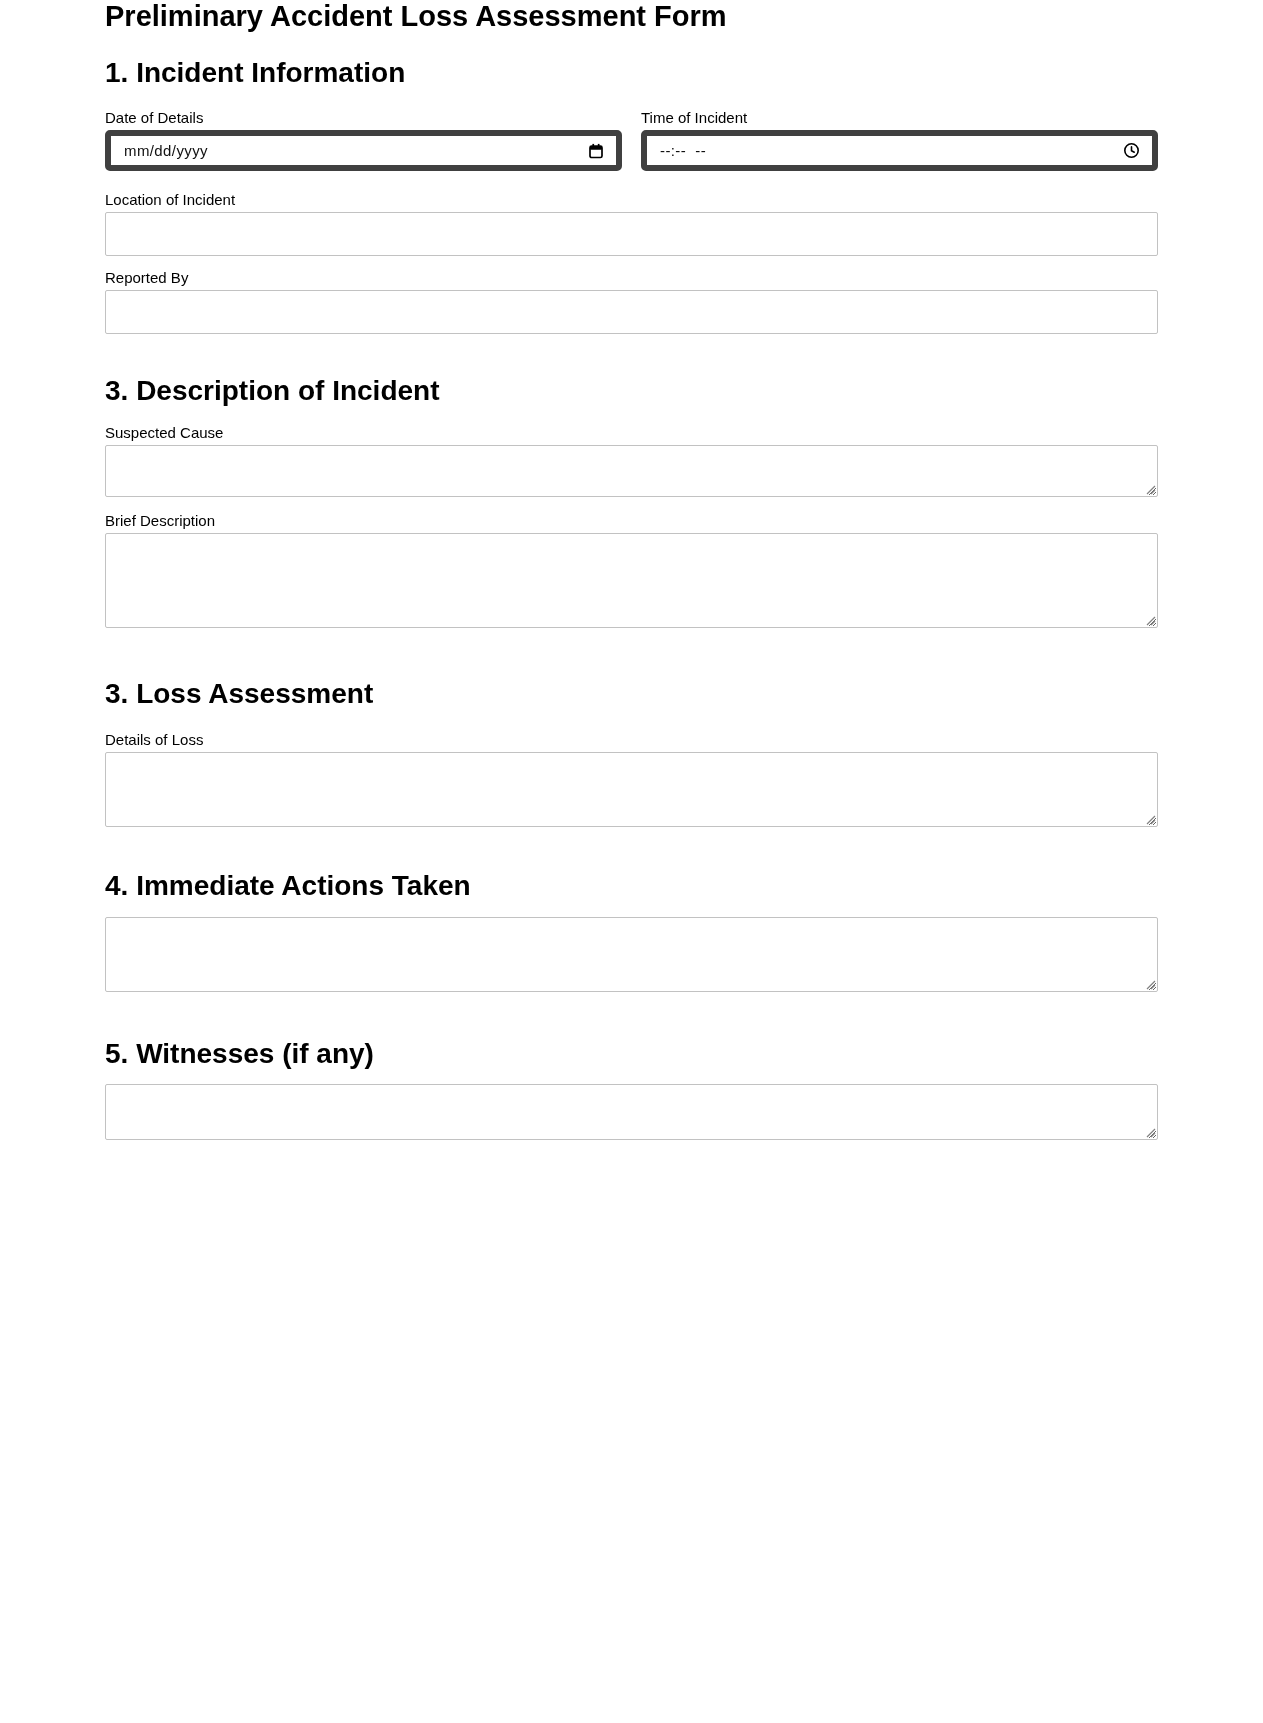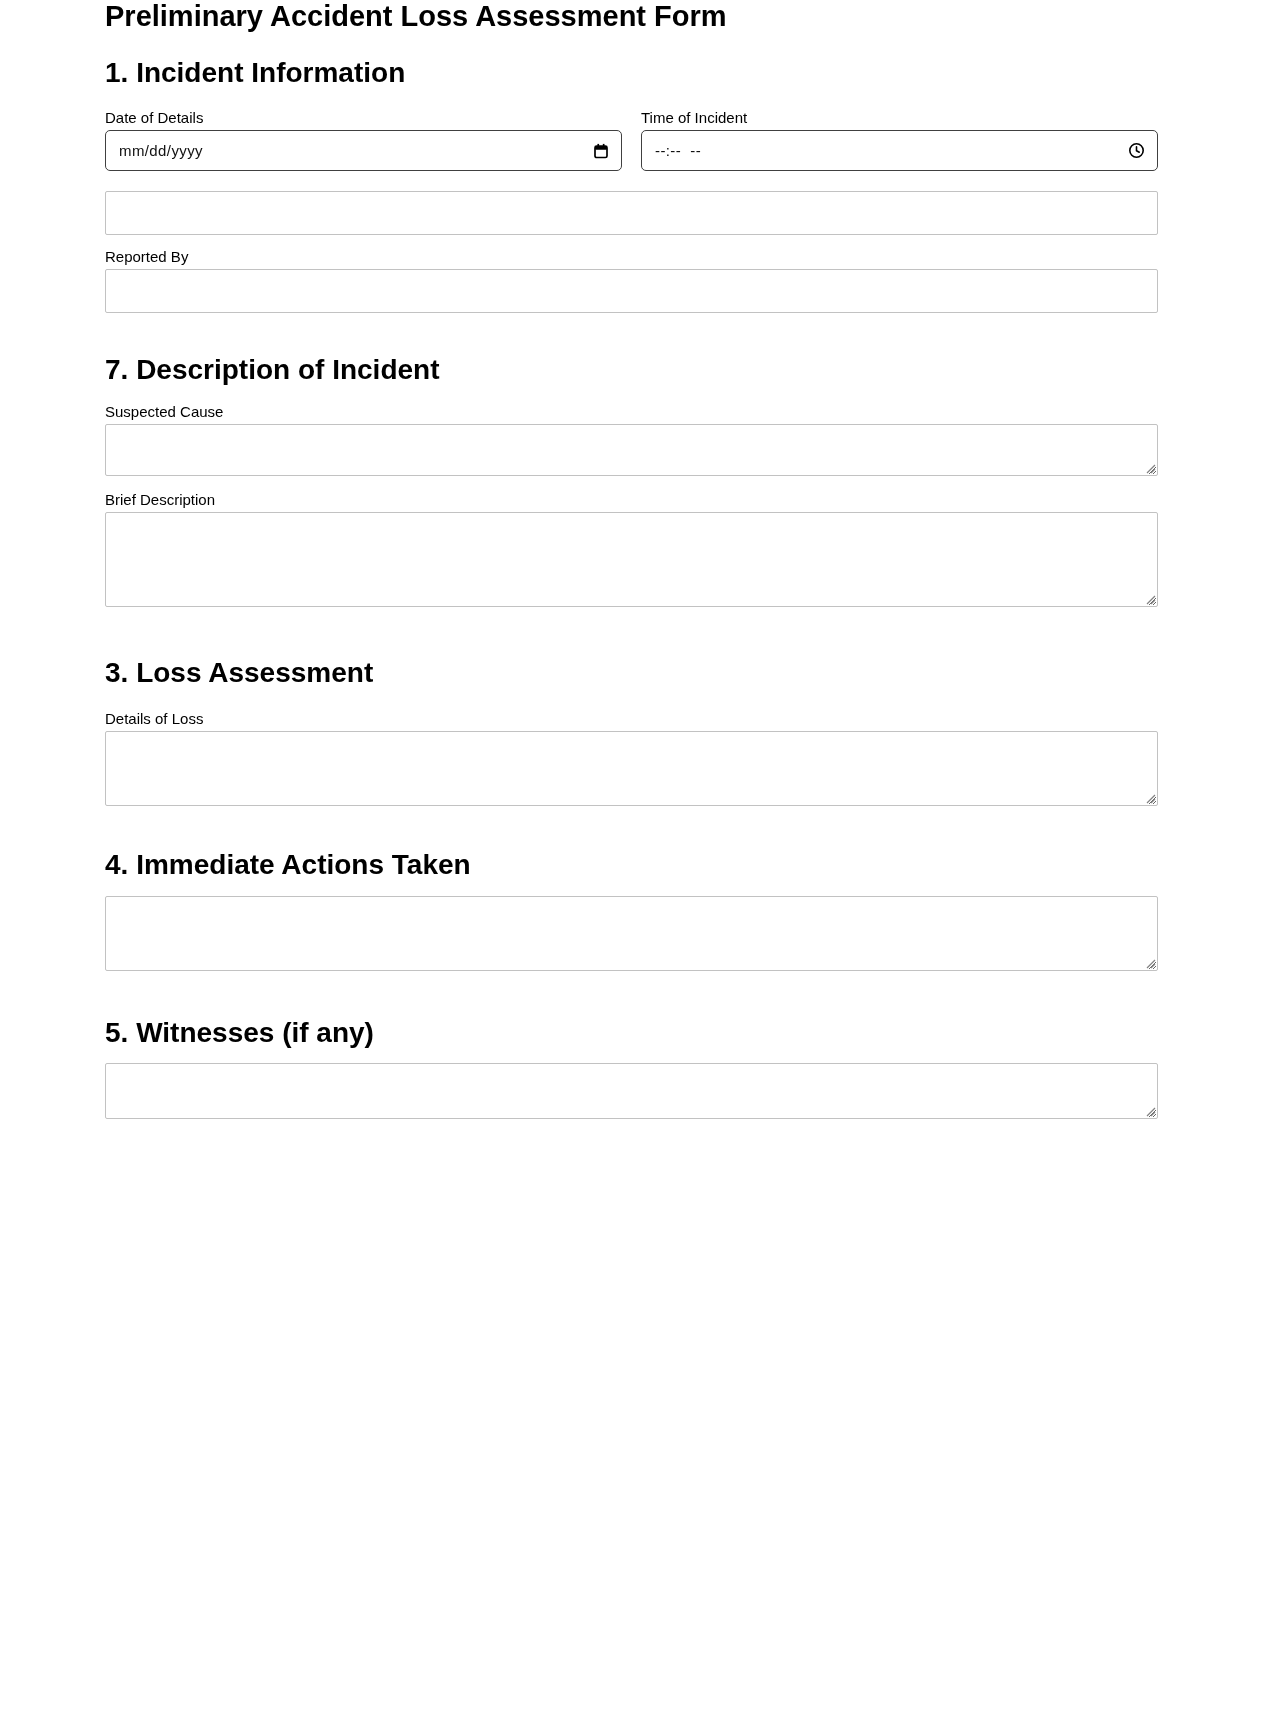--- a/index.html
+++ b/index.html
@@ -37,21 +37,21 @@
   label.field-label {
     display: block; font-size: 15px; line-height: 17px; color: #000;
     margin-bottom: 4px;
   }
 
   .row { display: flex; gap: 19px; }
   .row .col { flex: 1 1 0; min-width: 0; }
 
   
   .native-control {
-    width: 100%; border: 1px solid #404040; border-radius: 5px;
+    width: 100%; border: 6px solid #404040; border-radius: 5px;
     background: #fff; display: flex; align-items: center;
     padding: 0 12px 0 13px; font-size: 15px; color: #111;
   }
   .ctl-date, .ctl-time { height: 41px; }
   .ctl-select { height: 38px; }
   .ctl-number { height: 35px; }
   .native-control .ph { flex: 1 1 auto; letter-spacing: 0.4px; }
   .native-control .ph.pre { white-space: pre; }
   .native-control .icon { flex: 0 0 auto; display: flex; align-items: center; }
 
@@ -110,31 +110,32 @@
             <svg width="17" height="17" viewBox="0 0 16 16">
               <circle cx="8" cy="8" r="6.3" fill="none" stroke="#000" stroke-width="1.5"></circle>
               <path d="M8 4.6 L8 8.2 L10.6 9.6" fill="none" stroke="#000" stroke-width="1.5" stroke-linecap="round" stroke-linejoin="round"></path>
             </svg>
           </span>
         </div>
       </div>
     </div>
 
     <div class="field mt20">
+      <label class="field-label">Location of Incident</label>
       <input type="text" class="text-input" style="">
     </div>
 
     <div class="field mt13">
       <label class="field-label">Reported By</label>
       <input type="text" class="text-input" style="">
     </div>
   </section>
 
   <section>
-    <h2 class="section-heading mt-h2-2">7. Description of Incident</h2>
+    <h2 class="section-heading mt-h2-2">3. Description of Incident</h2>
 
     <div class="field mt21">
       <label class="field-label">Suspected Cause</label>
       <div class="ta-wrap">
         <textarea class="text-area ta-h52" style=""></textarea>
         <svg class="resize-grip" viewBox="0 0 11 11">
           <path d="M2 10 L10 2 M6 10 L10 6" stroke="#828282" stroke-width="1.2" fill="none"></path>
         </svg>
       </div>
     </div>

